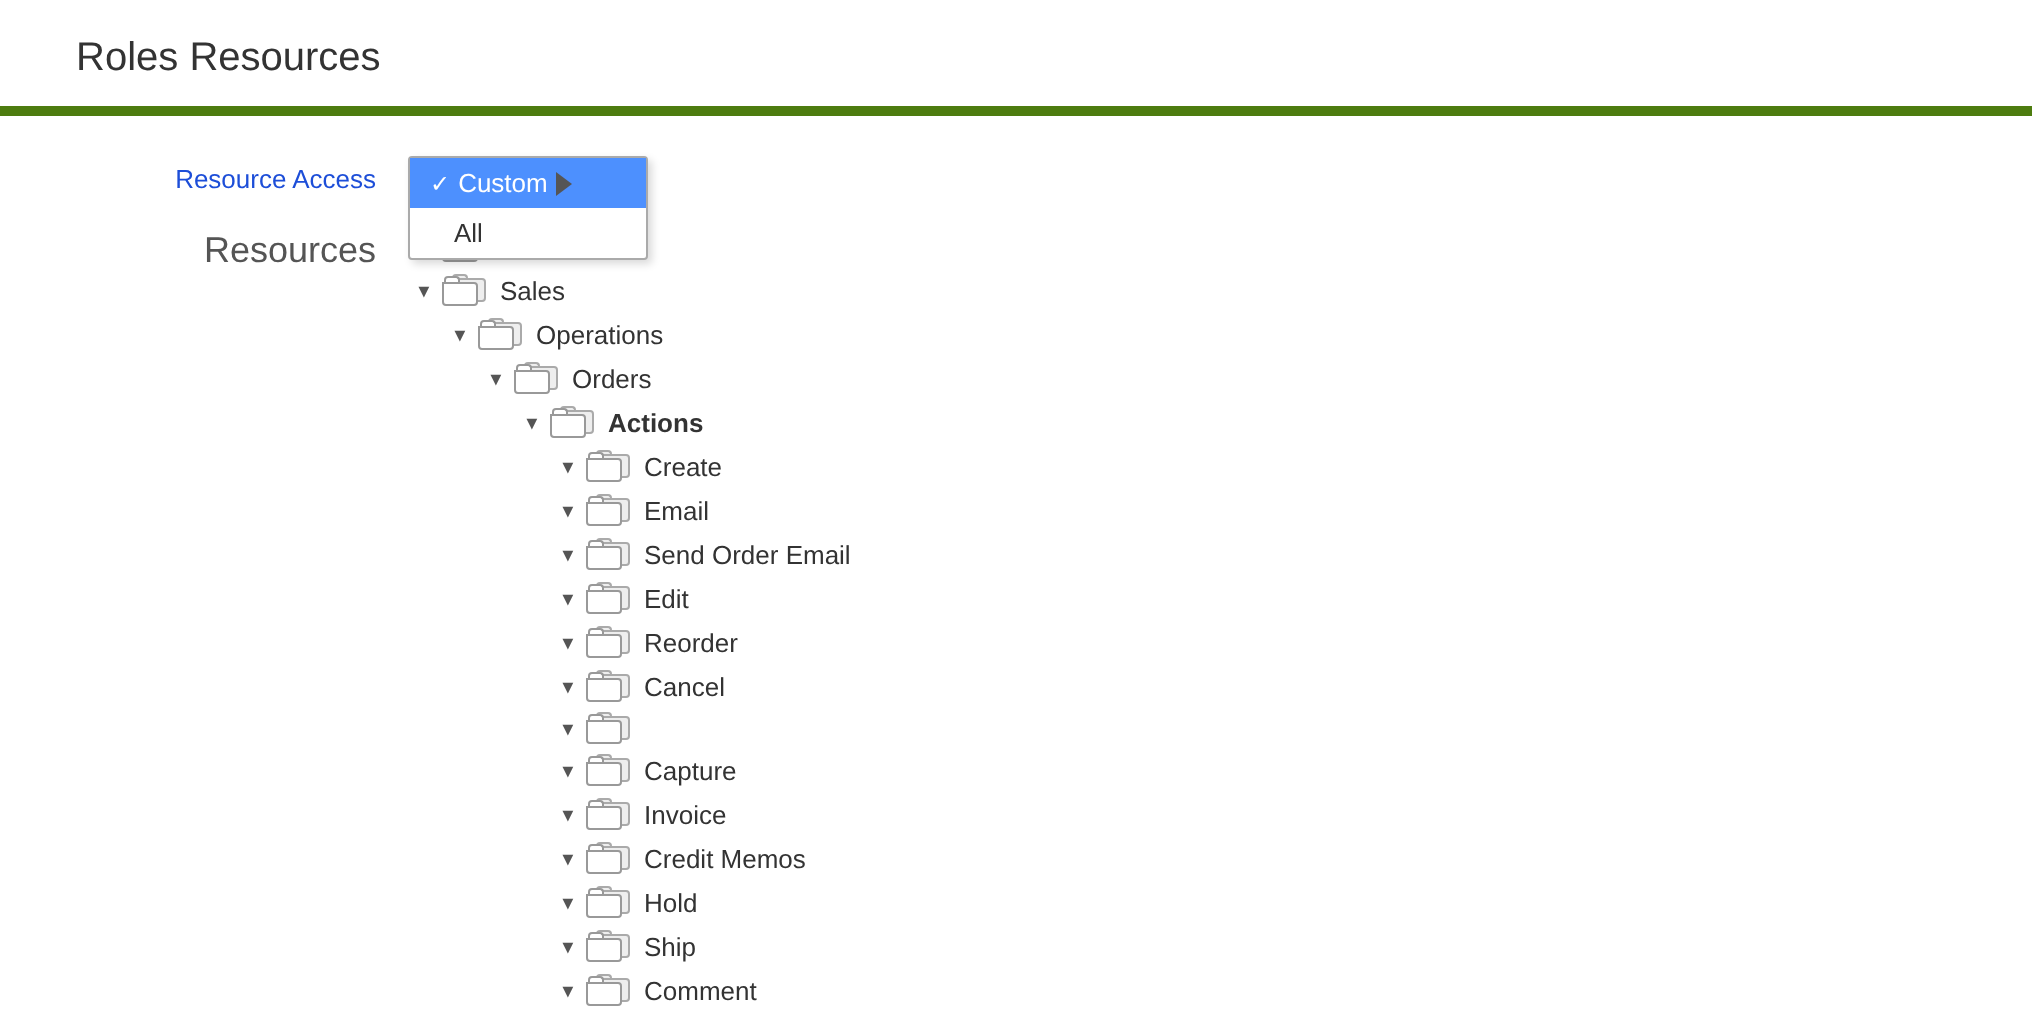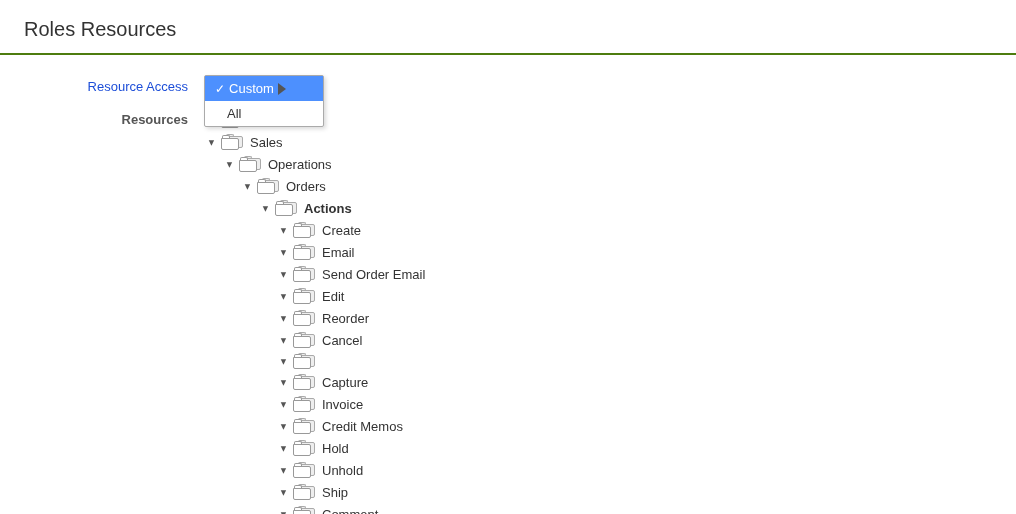--- a/index.html
+++ b/index.html
@@ -8,22 +8,22 @@
       font-size: 13px;
       background: #fff;
       color: #333;
     }
     .page-container {
       width: 1016px;
       min-height: 514px;
       background: #fff;
     }
     .page-header {
-      padding: 18px 24px 12px 24px;
-      border-bottom: 2px solid #4d7c0f;
+      padding: 18px 24px 12px 38px;
+      border-bottom: 5px solid #4d7c0f;
     }
     .page-title {
       font-size: 20px;
       font-weight: normal;
       color: #333;
     }
     .content-area {
       padding: 20px 24px;
     }
     .form-row {
@@ -91,24 +91,23 @@
     
     .resources-row {
       display: flex;
       align-items: flex-start;
     }
     .resources-label {
       width: 180px;
       text-align: right;
       padding-right: 16px;
       padding-top: 2px;
-      font-size: 13px;
+      font-size: 18px;
       color: #555;
       flex-shrink: 0;
-      font-weight: bold;
     }
     .tree-container {
       flex: 1;
     }
     .tree-row {
       display: flex;
       align-items: center;
       padding: 2px 0;
       line-height: 18px;
     }
@@ -424,32 +423,20 @@
             <span class="double-folder">
               <span class="folder-back-tab"></span>
               <span class="folder-back"></span>
               <span class="folder-front-tab"></span>
               <span class="folder-front"></span>
             </span>
           </span>
           <span class="tree-label">Hold</span>
         </div>
 
-        <div class="tree-row indent-4">
-          <span class="tree-toggle"></span>
-          <span class="folder-icon">
-            <span class="double-folder">
-              <span class="folder-back-tab"></span>
-              <span class="folder-back"></span>
-              <span class="folder-front-tab"></span>
-              <span class="folder-front"></span>
-            </span>
-          </span>
-          <span class="tree-label">Unhold</span>
-        </div>
 
         <div class="tree-row indent-4">
           <span class="tree-toggle"></span>
           <span class="folder-icon">
             <span class="double-folder">
               <span class="folder-back-tab"></span>
               <span class="folder-back"></span>
               <span class="folder-front-tab"></span>
               <span class="folder-front"></span>
             </span>

